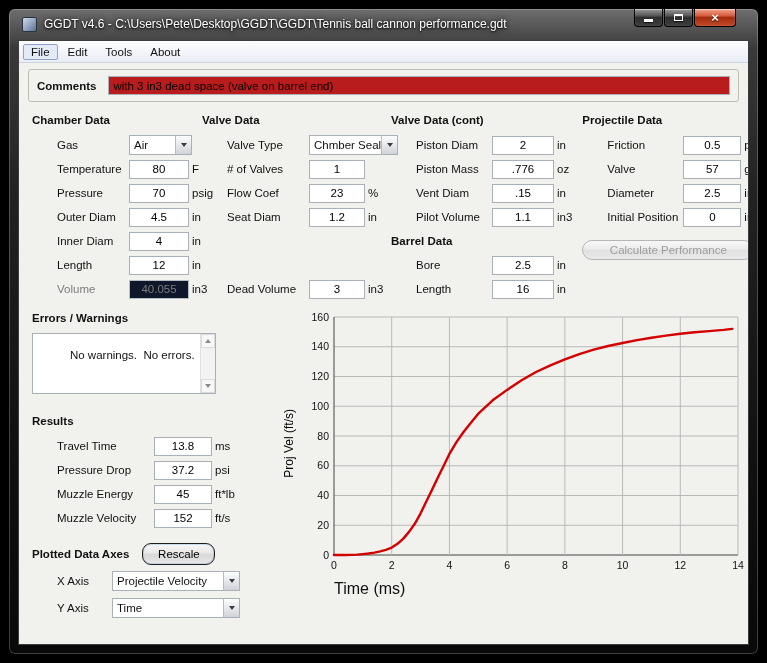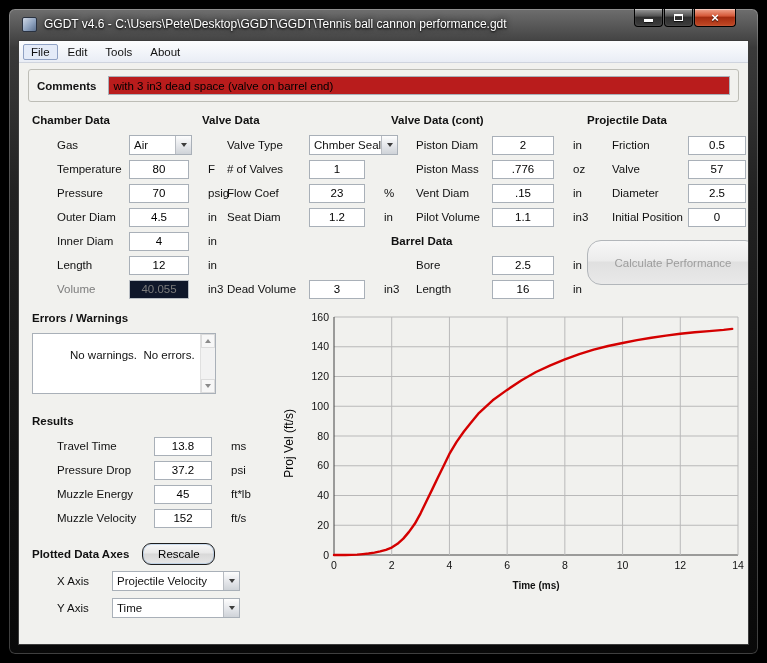--- a/index.html
+++ b/index.html
@@ -78,27 +78,27 @@
   
   .data-panel { display:flex; padding:2px 8px 0 13px; gap:10px; }
   .col { display:flex; flex-direction:column; }
   .col-chamber { width:160px; }
   .col-valve { width:179px; }
   .col-valvecont { width:186px; }
   .col-proj { width:178px; }
   .sec-title { font-weight:bold; height:26px; display:flex; align-items:center; }
   .row { display:flex; align-items:center; height:24px; }
   .flabel { flex:none;margin-left:25px; }
-  .unit { margin-left:19px; }
+  .unit { margin-left:3px; }
   .lw72 { width:72px; } .lw82 { width:82px; } .lw76 { width:76px; } .lw97 { width:97px; } .lw55 { width:55px; }
   .w60 { width:60px; } .w56 { width:56px; } .w62 { width:62px; } .w58 { width:58px; }
   .cw70 { width:70px; } .cw92 { width:92px; } .cw128 { width:128px; }
   .gray-label { color:#7c7c7c; }
   .calc-btn {
-    margin-top:11px; width:172px; height:45px; border:1px solid #b2b6ba; border-radius:14px;
+    margin-top:11px; width:172px; height:20px; border:1px solid #b2b6ba; border-radius:14px;
     background:linear-gradient(#f7f7f7,#ececec 45%,#e0e0e0 50%,#e9e9e9);
     color:#9d9d9d; font:11.5px "Liberation Sans",sans-serif;
   }
   
   .bottom { display:flex; padding:4px 6px 0 13px; }
   .left-col { width:250px; flex:none; }
   .errors-box {
     width:184px; height:61px; margin-top:2px; background:#fff; border:1px solid #a9b0b8;
     position:relative; padding:3px 20px 3px 5px; white-space:pre-wrap;
   }
@@ -115,21 +115,21 @@
     background:linear-gradient(#f8f8f8,#e8e8e8 45%,#d8d8d8 50%,#e7e7e7);
     font:11.5px "Liberation Sans",sans-serif;
     box-shadow: inset 0 0 0 1px rgba(120,170,220,0.35);
   }
   .axis-row { display:flex; align-items:center; height:25px; margin-top:2px; }
   
   .chart-col { flex:1; display:flex; margin-top:4px; }
   .ylabel-wrap { display:flex; align-items:center; padding-bottom:42px; }
   .ylabel { writing-mode:vertical-rl; transform:rotate(180deg); font-size:12px; color:#000; }
   .chart-main { margin-left:2px; }
-  .xlabel { margin-left:36px; width:404px; text-align:center; font-size:10px; margin-top:1px;font-weight:bold; }
+  .xlabel { margin-left:36px; width:404px; text-align:left; font-size:16px; margin-top:1px; }
 </style>
 </head>
 <body>
 
 <div class="window">
   <div class="titlebar">
     <div class="app-icon"></div>
     <div class="title-text">GGDT v4.6 - C:\Users\Pete\Desktop\GGDT\GGDT\Tennis ball cannon performance.gdt</div>
   </div>
   <div class="caption-buttons">

